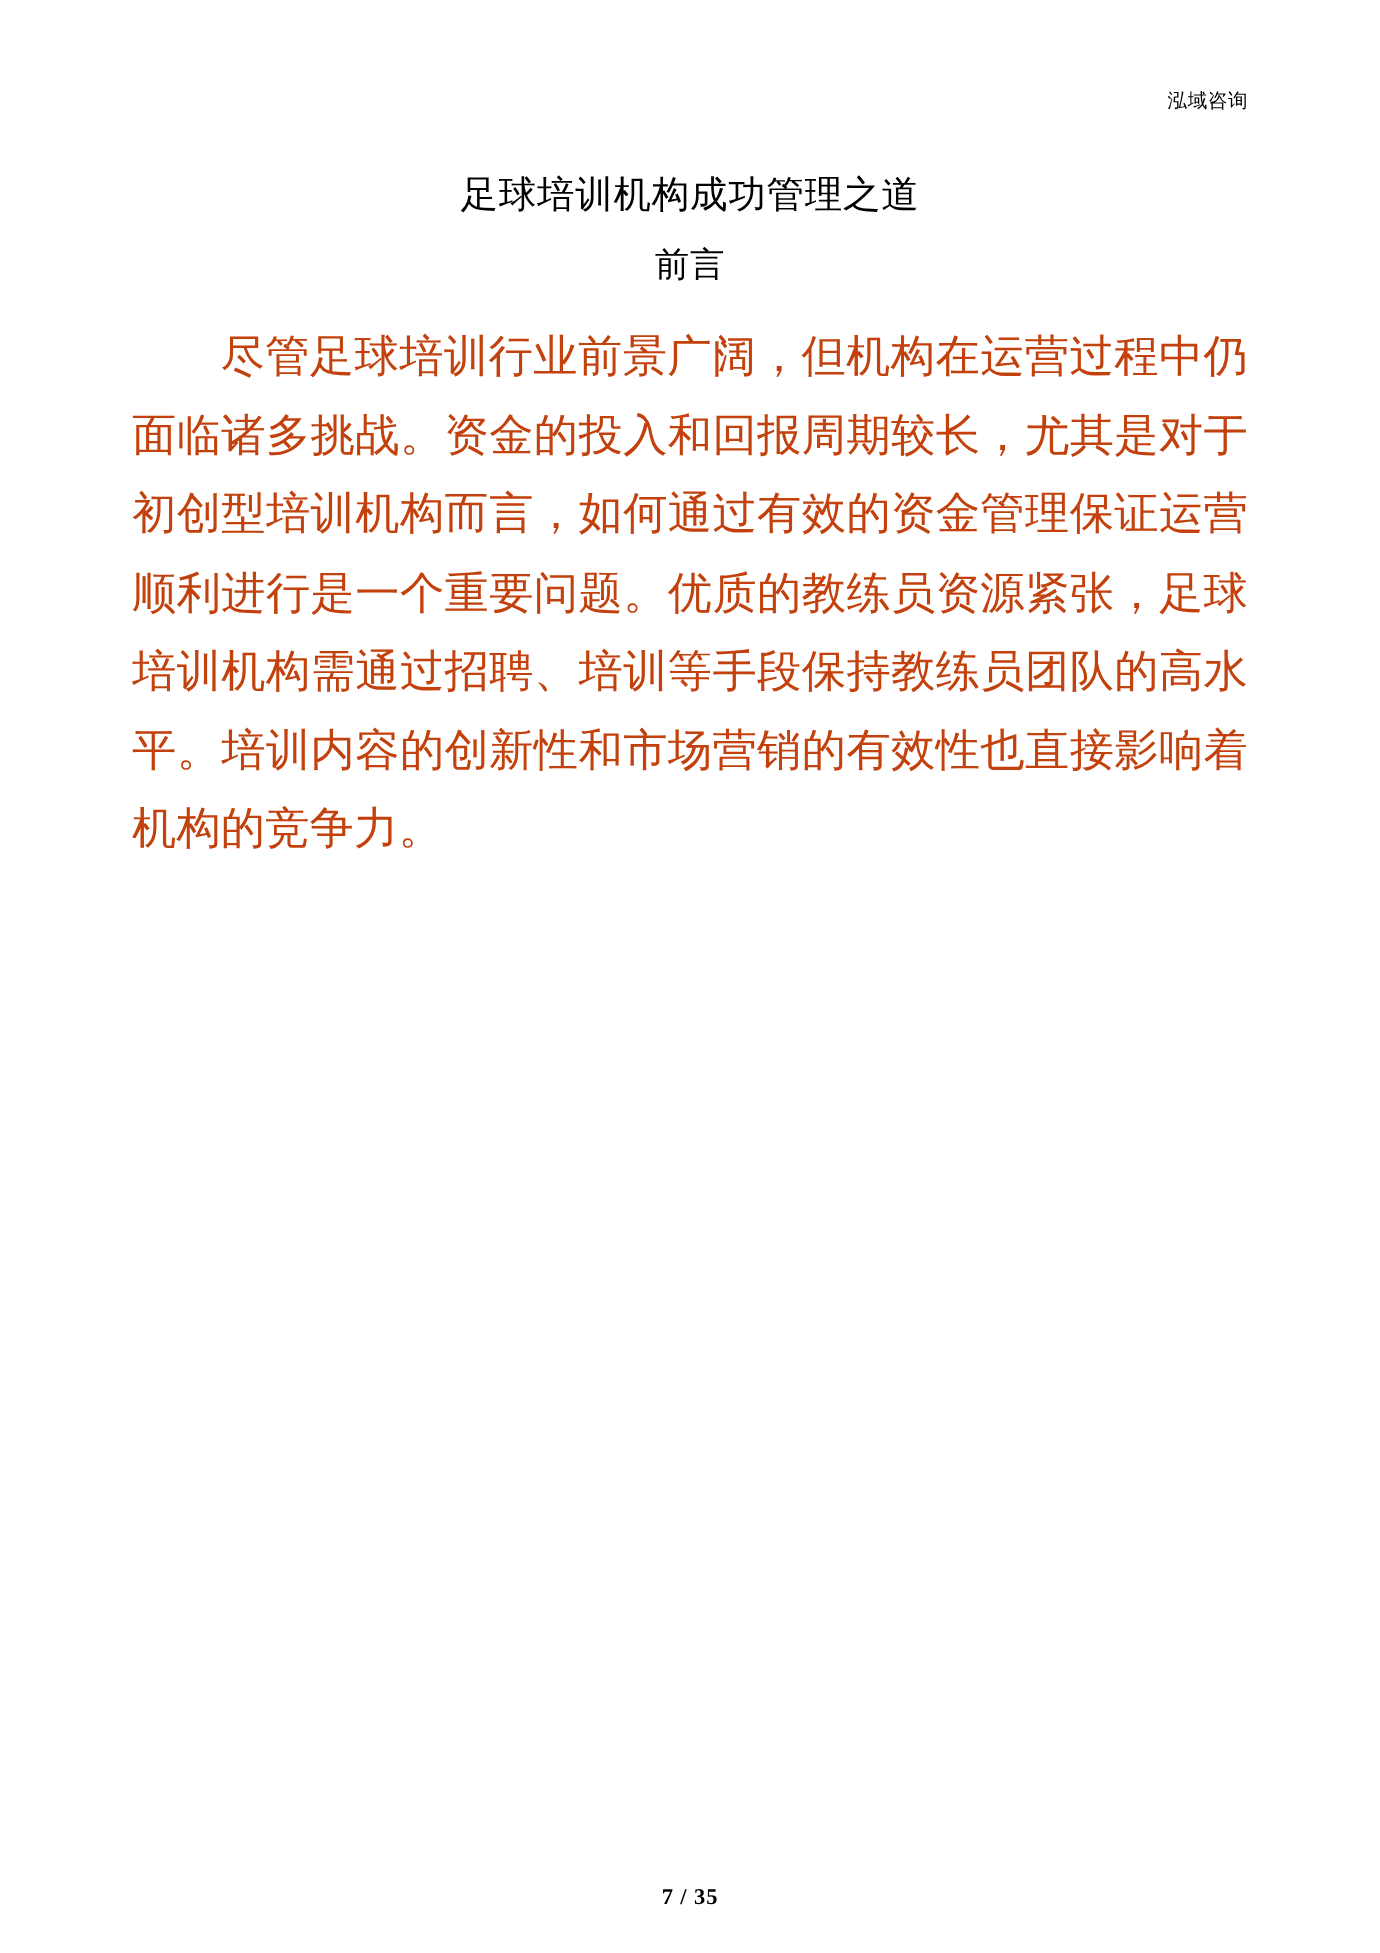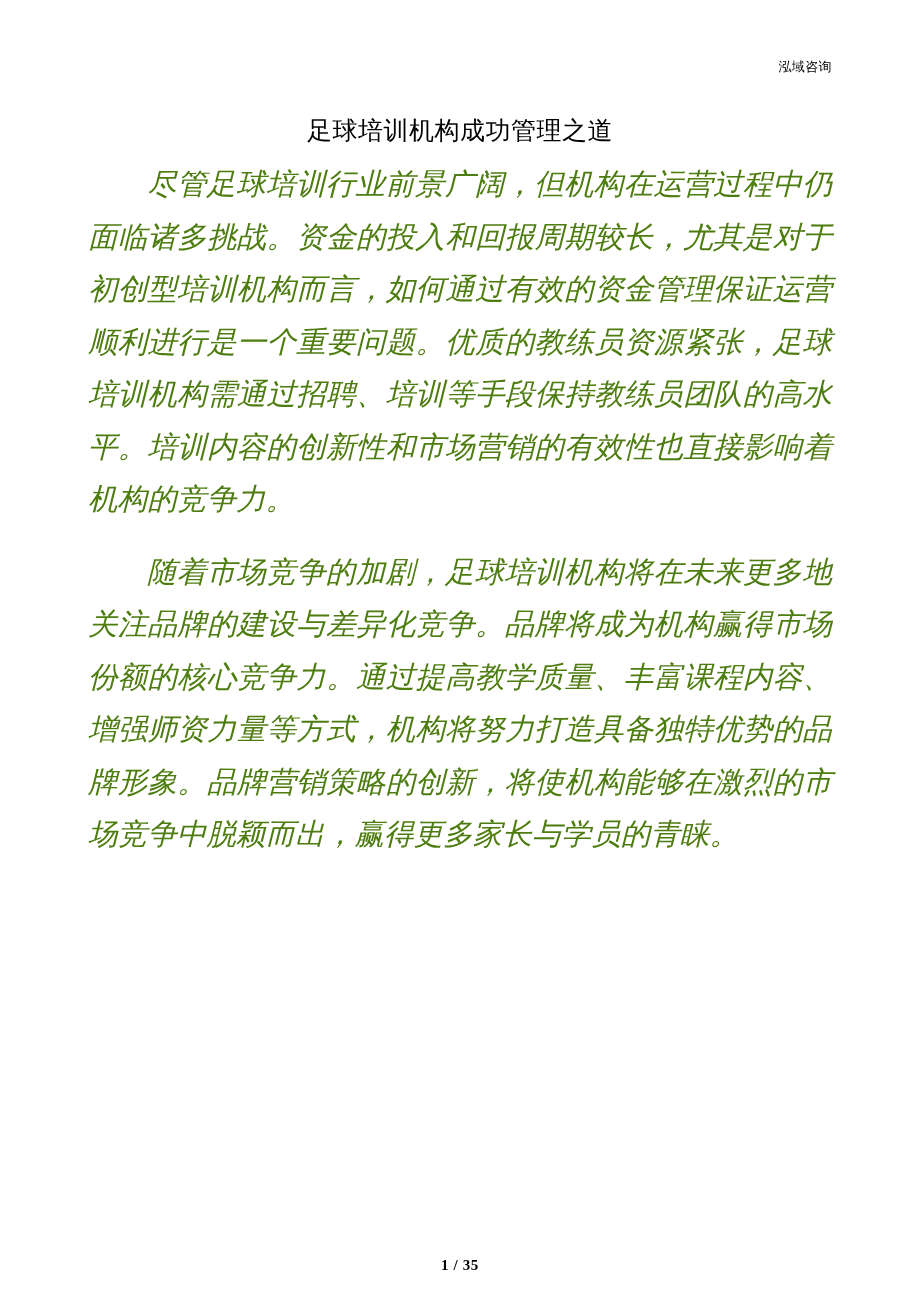--- a/index.html
+++ b/index.html
@@ -64,28 +64,27 @@
   }
 
   .paragraphs {
     margin-top: 6px;
   }
 
   .para {
     font-family: "Liberation Serif", "DejaVu Serif", serif;
     font-size: 29.5px;
     line-height: 52.5px;
-    color: #4d7c0f;
+    color: #c2410c;
     text-align: justify;
     text-justify: inter-ideograph;
     text-indent: 59px;
     margin: 0 0 20px 0;
     letter-spacing: 0.1px;
     word-break: break-all;
-    font-style: italic;
   }
   .para:last-child { margin-bottom: 0; }
 
   
   .doc-footer {
     position: absolute;
     left: 0;
     right: 0;
     bottom: 28px;
     text-align: center;
@@ -100,23 +99,23 @@
 <body>
 
 <div class="page">
 
   <div class="doc-header">泓域咨询</div>
 
   <div class="content">
 
     <h1 class="doc-title">足球培训机构成功管理之道</h1>
 
+    <h2 class="doc-subtitle">前言</h2>
 
     <div class="paragraphs">
       <p class="para">尽管足球培训行业前景广阔，但机构在运营过程中仍面临诸多挑战。资金的投入和回报周期较长，尤其是对于初创型培训机构而言，如何通过有效的资金管理保证运营顺利进行是一个重要问题。优质的教练员资源紧张，足球培训机构需通过招聘、培训等手段保持教练员团队的高水平。培训内容的创新性和市场营销的有效性也直接影响着机构的竞争力。</p>
-      <p class="para">随着市场竞争的加剧，足球培训机构将在未来更多地关注品牌的建设与差异化竞争。品牌将成为机构赢得市场份额的核心竞争力。通过提高教学质量、丰富课程内容、增强师资力量等方式，机构将努力打造具备独特优势的品牌形象。品牌营销策略的创新，将使机构能够在激烈的市场竞争中脱颖而出，赢得更多家长与学员的青睐。</p>
     </div>
 
   </div>
 
-  <div class="doc-footer">1 / 35</div>
+  <div class="doc-footer">7 / 35</div>
 
 </div>
 
 </body></html>

